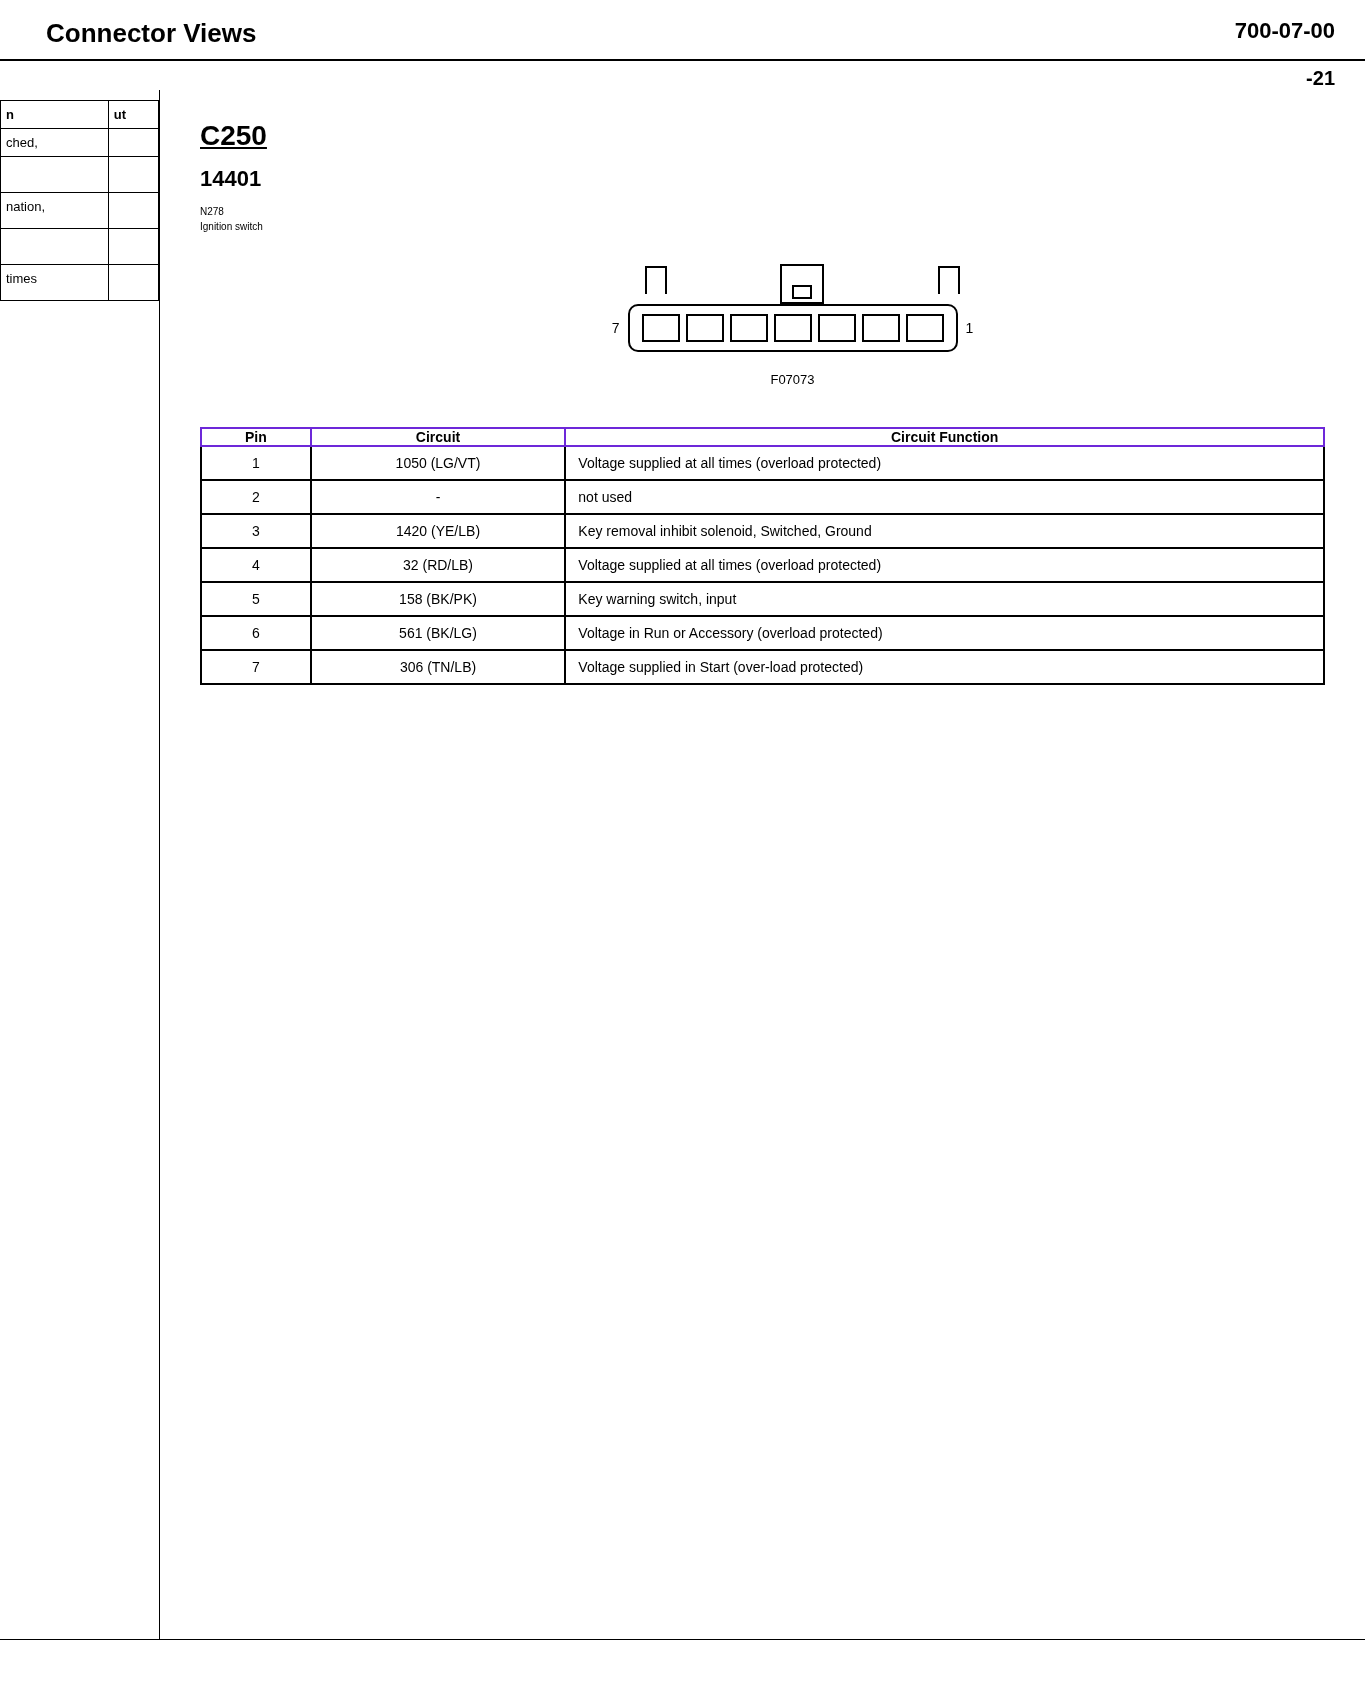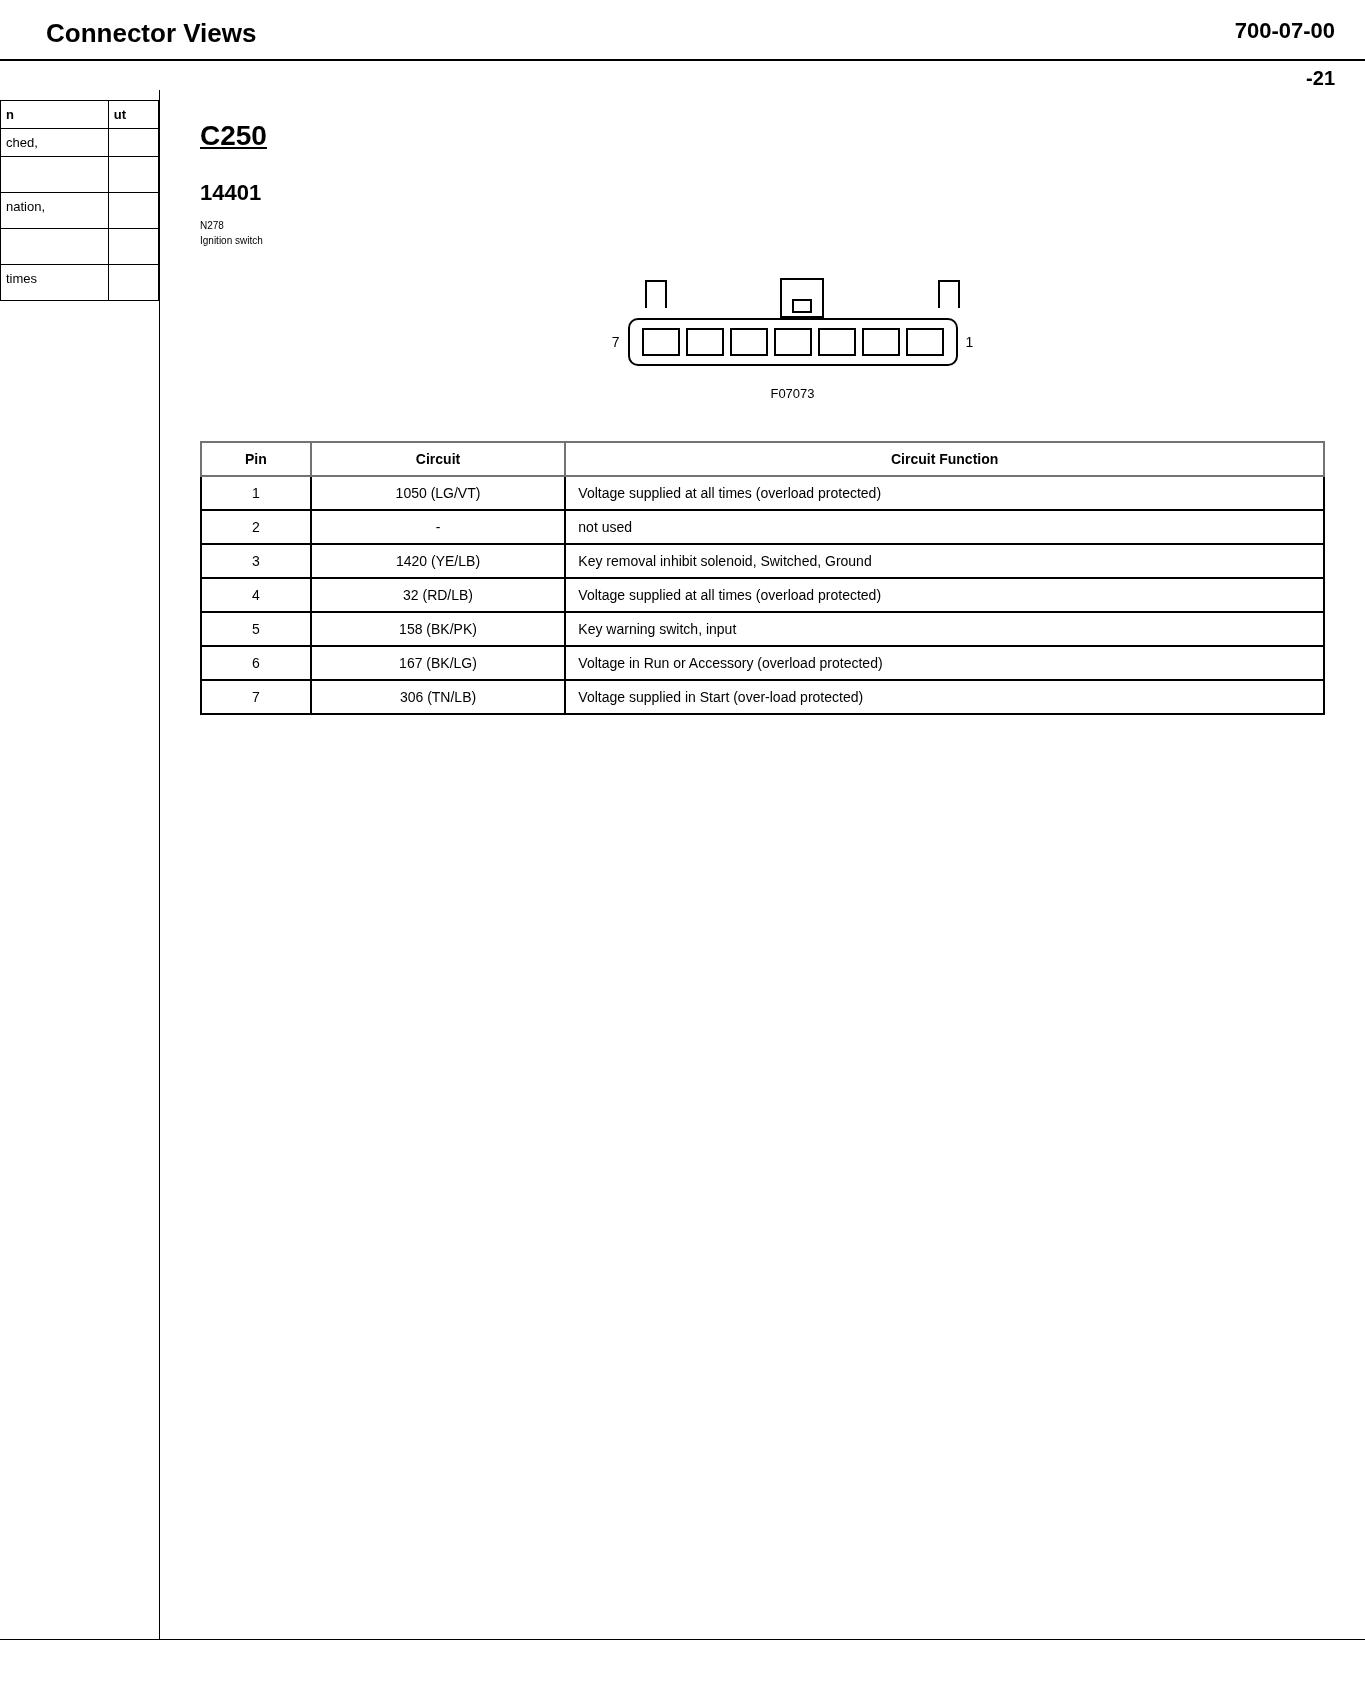--- a/index.html
+++ b/index.html
@@ -72,21 +72,21 @@
     .right-panel {
       flex: 1;
       padding: 30px 40px 30px 40px;
       border-bottom: 1px solid #000;
     }
 
     .connector-id {
       font-size: 28px;
       font-weight: bold;
       text-decoration: underline;
-      margin-bottom: 28px;
+      margin-bottom: 14px;
     }
 
     .part-number {
       font-size: 22px;
       font-weight: bold;
       margin-bottom: 12px;
     }
 
     .component-label {
       font-size: 10px;
@@ -204,22 +204,22 @@
     }
 
     .pin-table {
       width: 100%;
       border-collapse: collapse;
       margin-top: 40px;
       font-size: 14px;
     }
 
     .pin-table th {
-      border: 2px solid #737373;
-      padding: 8px 12px;
+      border: 2px solid #6d28d9;
+      padding: 0 12px;
       text-align: center;
       font-weight: bold;
       background: #fff;
     }
 
     .pin-table td {
       border: 2px solid #000;
       padding: 8px 12px;
       vertical-align: top;
     }
@@ -353,21 +353,21 @@
             <td>32 (RD/LB)</td>
             <td>Voltage supplied at all times (overload protected)</td>
           </tr>
           <tr>
             <td>5</td>
             <td>158 (BK/PK)</td>
             <td>Key warning switch, input</td>
           </tr>
           <tr>
             <td>6</td>
-            <td>167 (BK/LG)</td>
+            <td>561 (BK/LG)</td>
             <td>Voltage in Run or Accessory (overload protected)</td>
           </tr>
           <tr>
             <td>7</td>
             <td>306 (TN/LB)</td>
             <td>Voltage supplied in Start (over-load protected)</td>
           </tr>
         </tbody>
     </table>
   </div>

